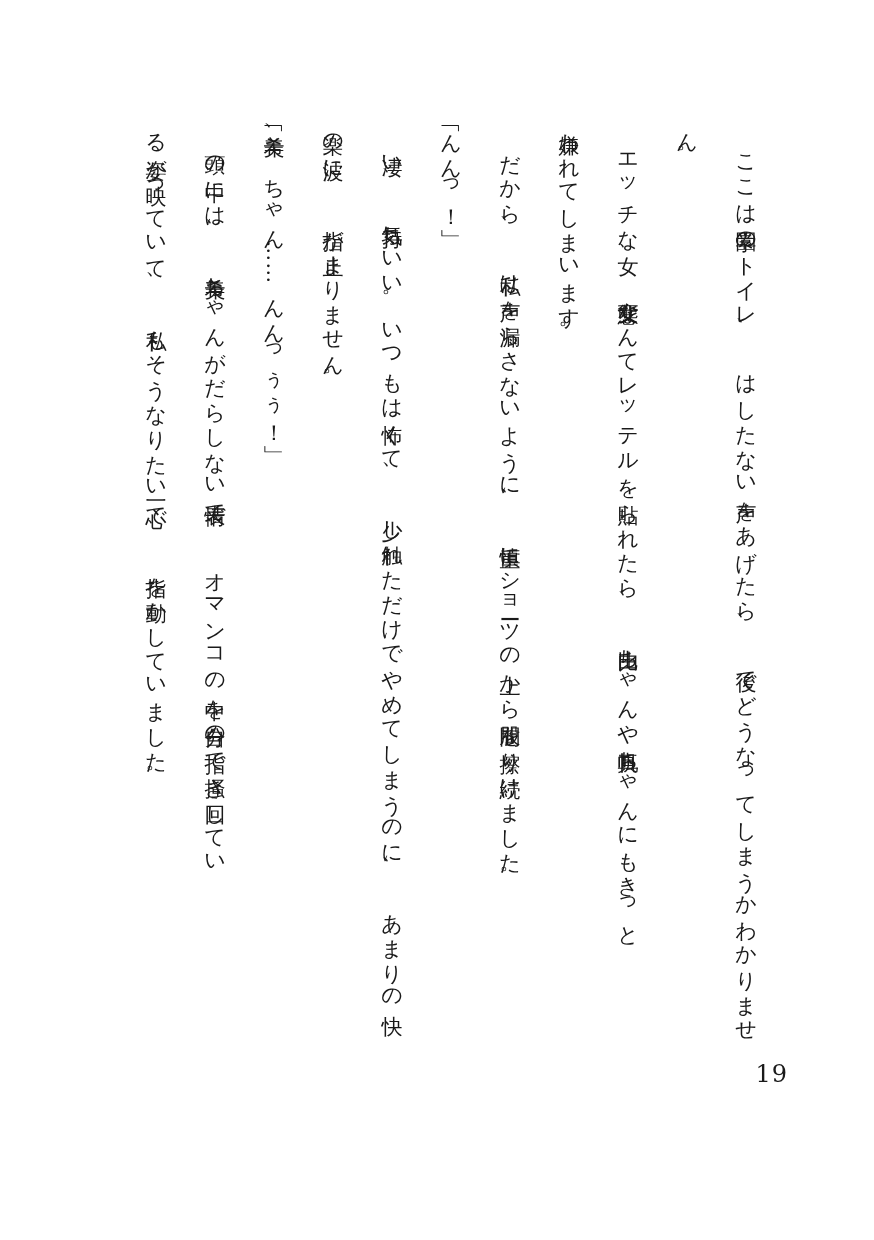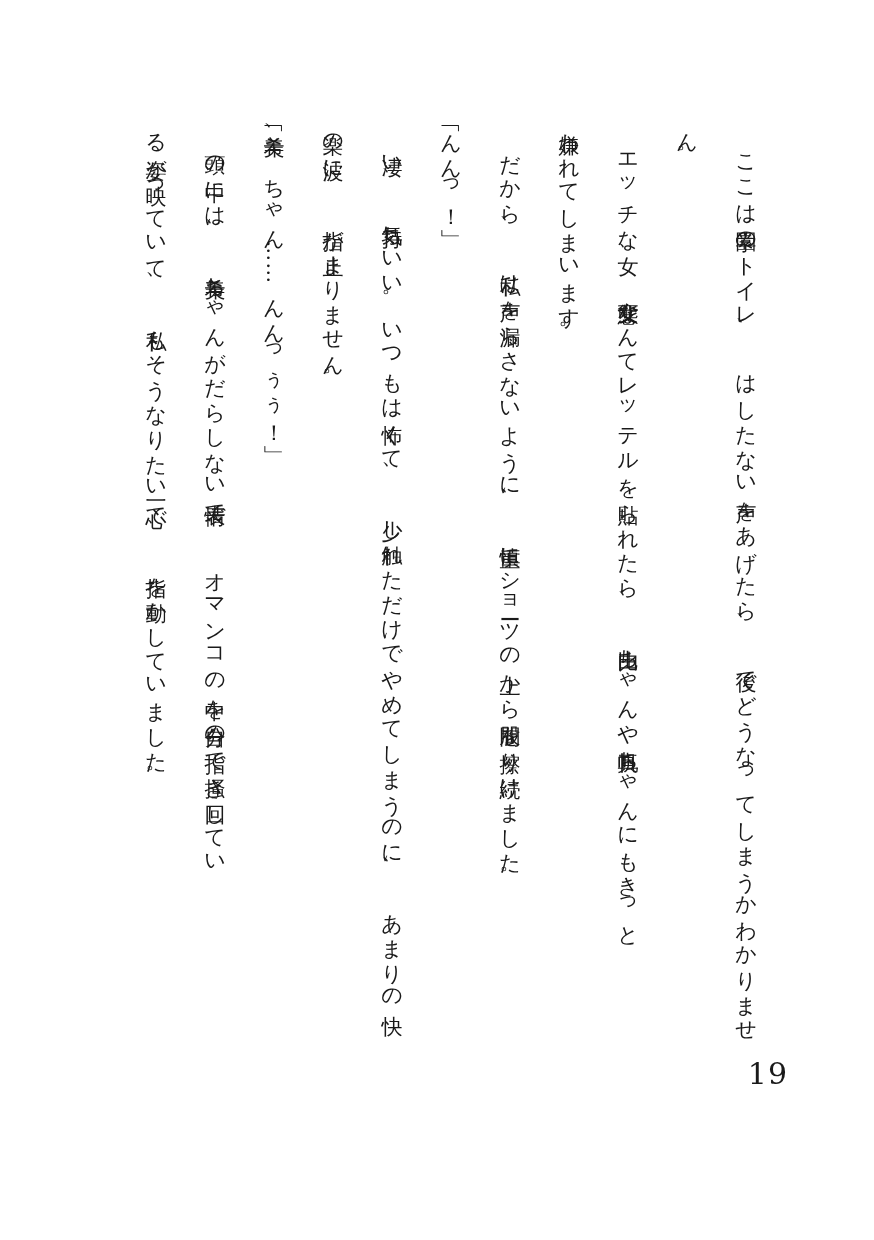--- a/index.html
+++ b/index.html
@@ -28,21 +28,21 @@
     white-space: pre-line;
     font-size: 21px;
     line-height: 59px;
     letter-spacing: 1px;
     font-family: "DejaVu Serif", "Liberation Serif", serif;
   }
   .page-number {
     position: absolute;
     top: 1056px;
     right: 86px;
-    font-size: 30px;
+    font-size: 24px;
     line-height: 36px;
     letter-spacing: 1px;
     font-family: "DejaVu Serif", "Liberation Serif", serif;
   }
 </style>
 </head>
 <body style="background: rgb(255, 255, 255); color: rgb(26, 26, 26);">
 
 <main class="page">
   <div class="vtext" lang="ja">　ここは学園のトイレ、　はしたない声をあげたら、　後でどうなってしまうかわかりません。

